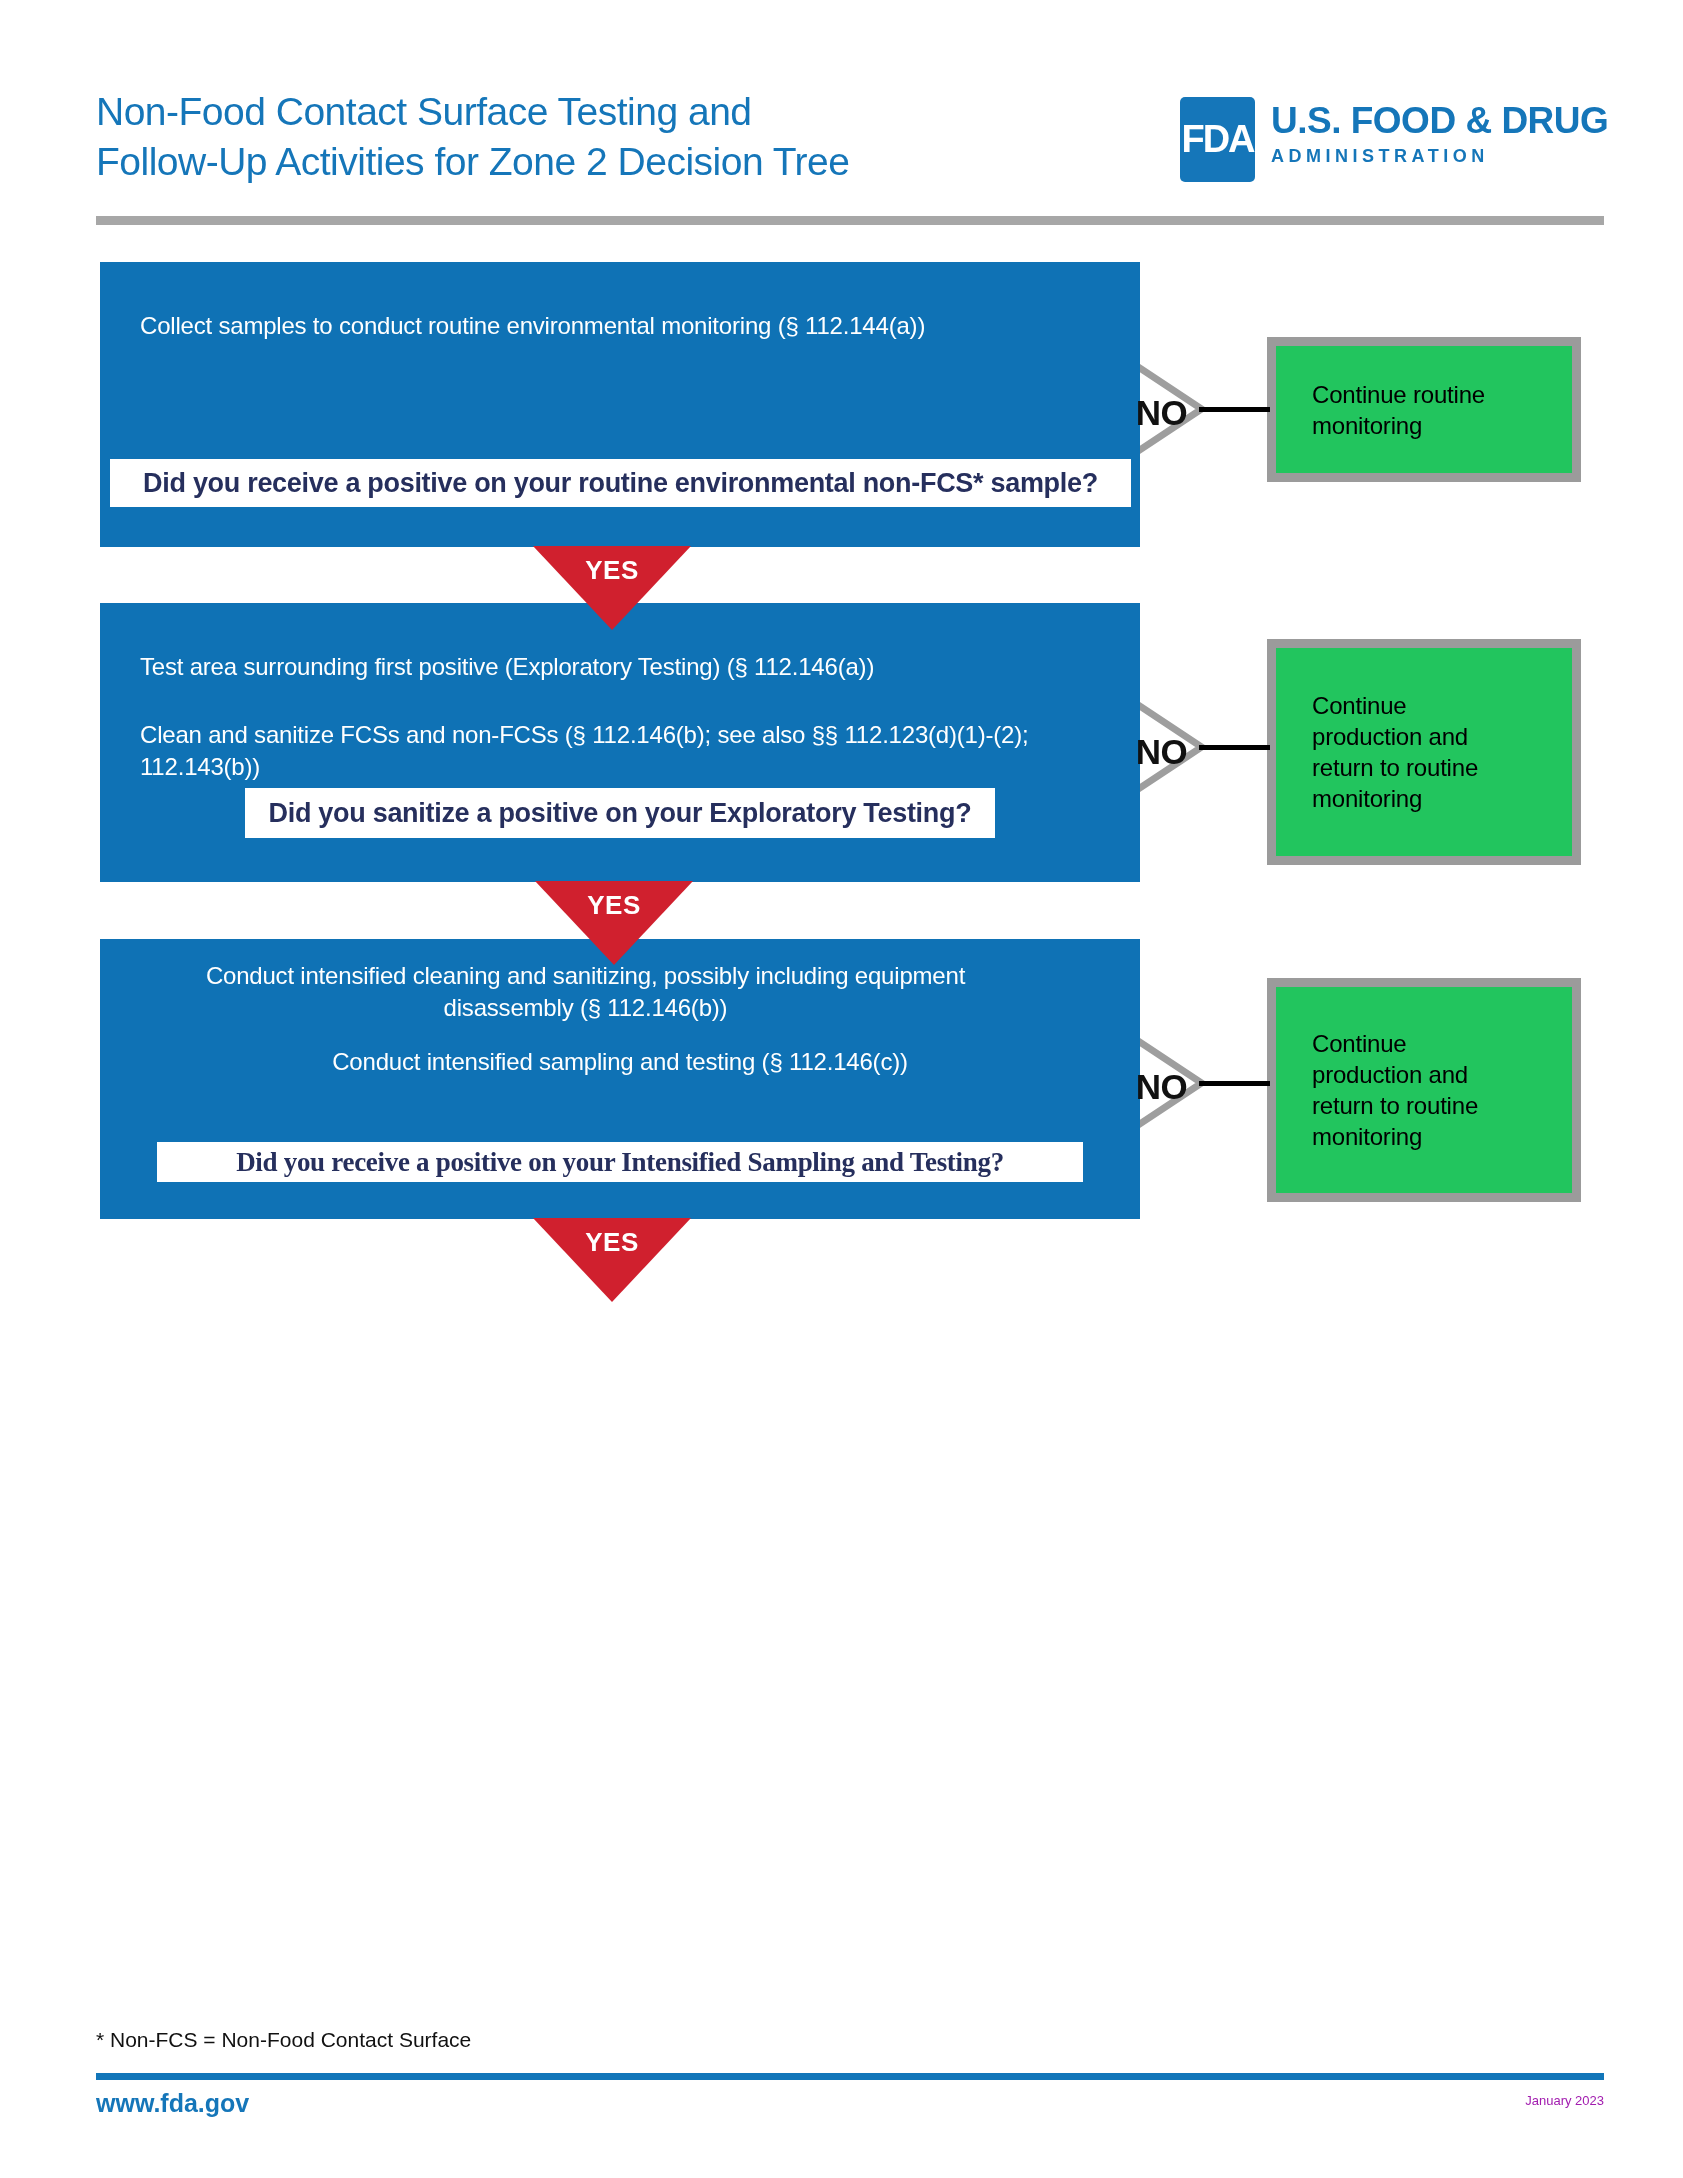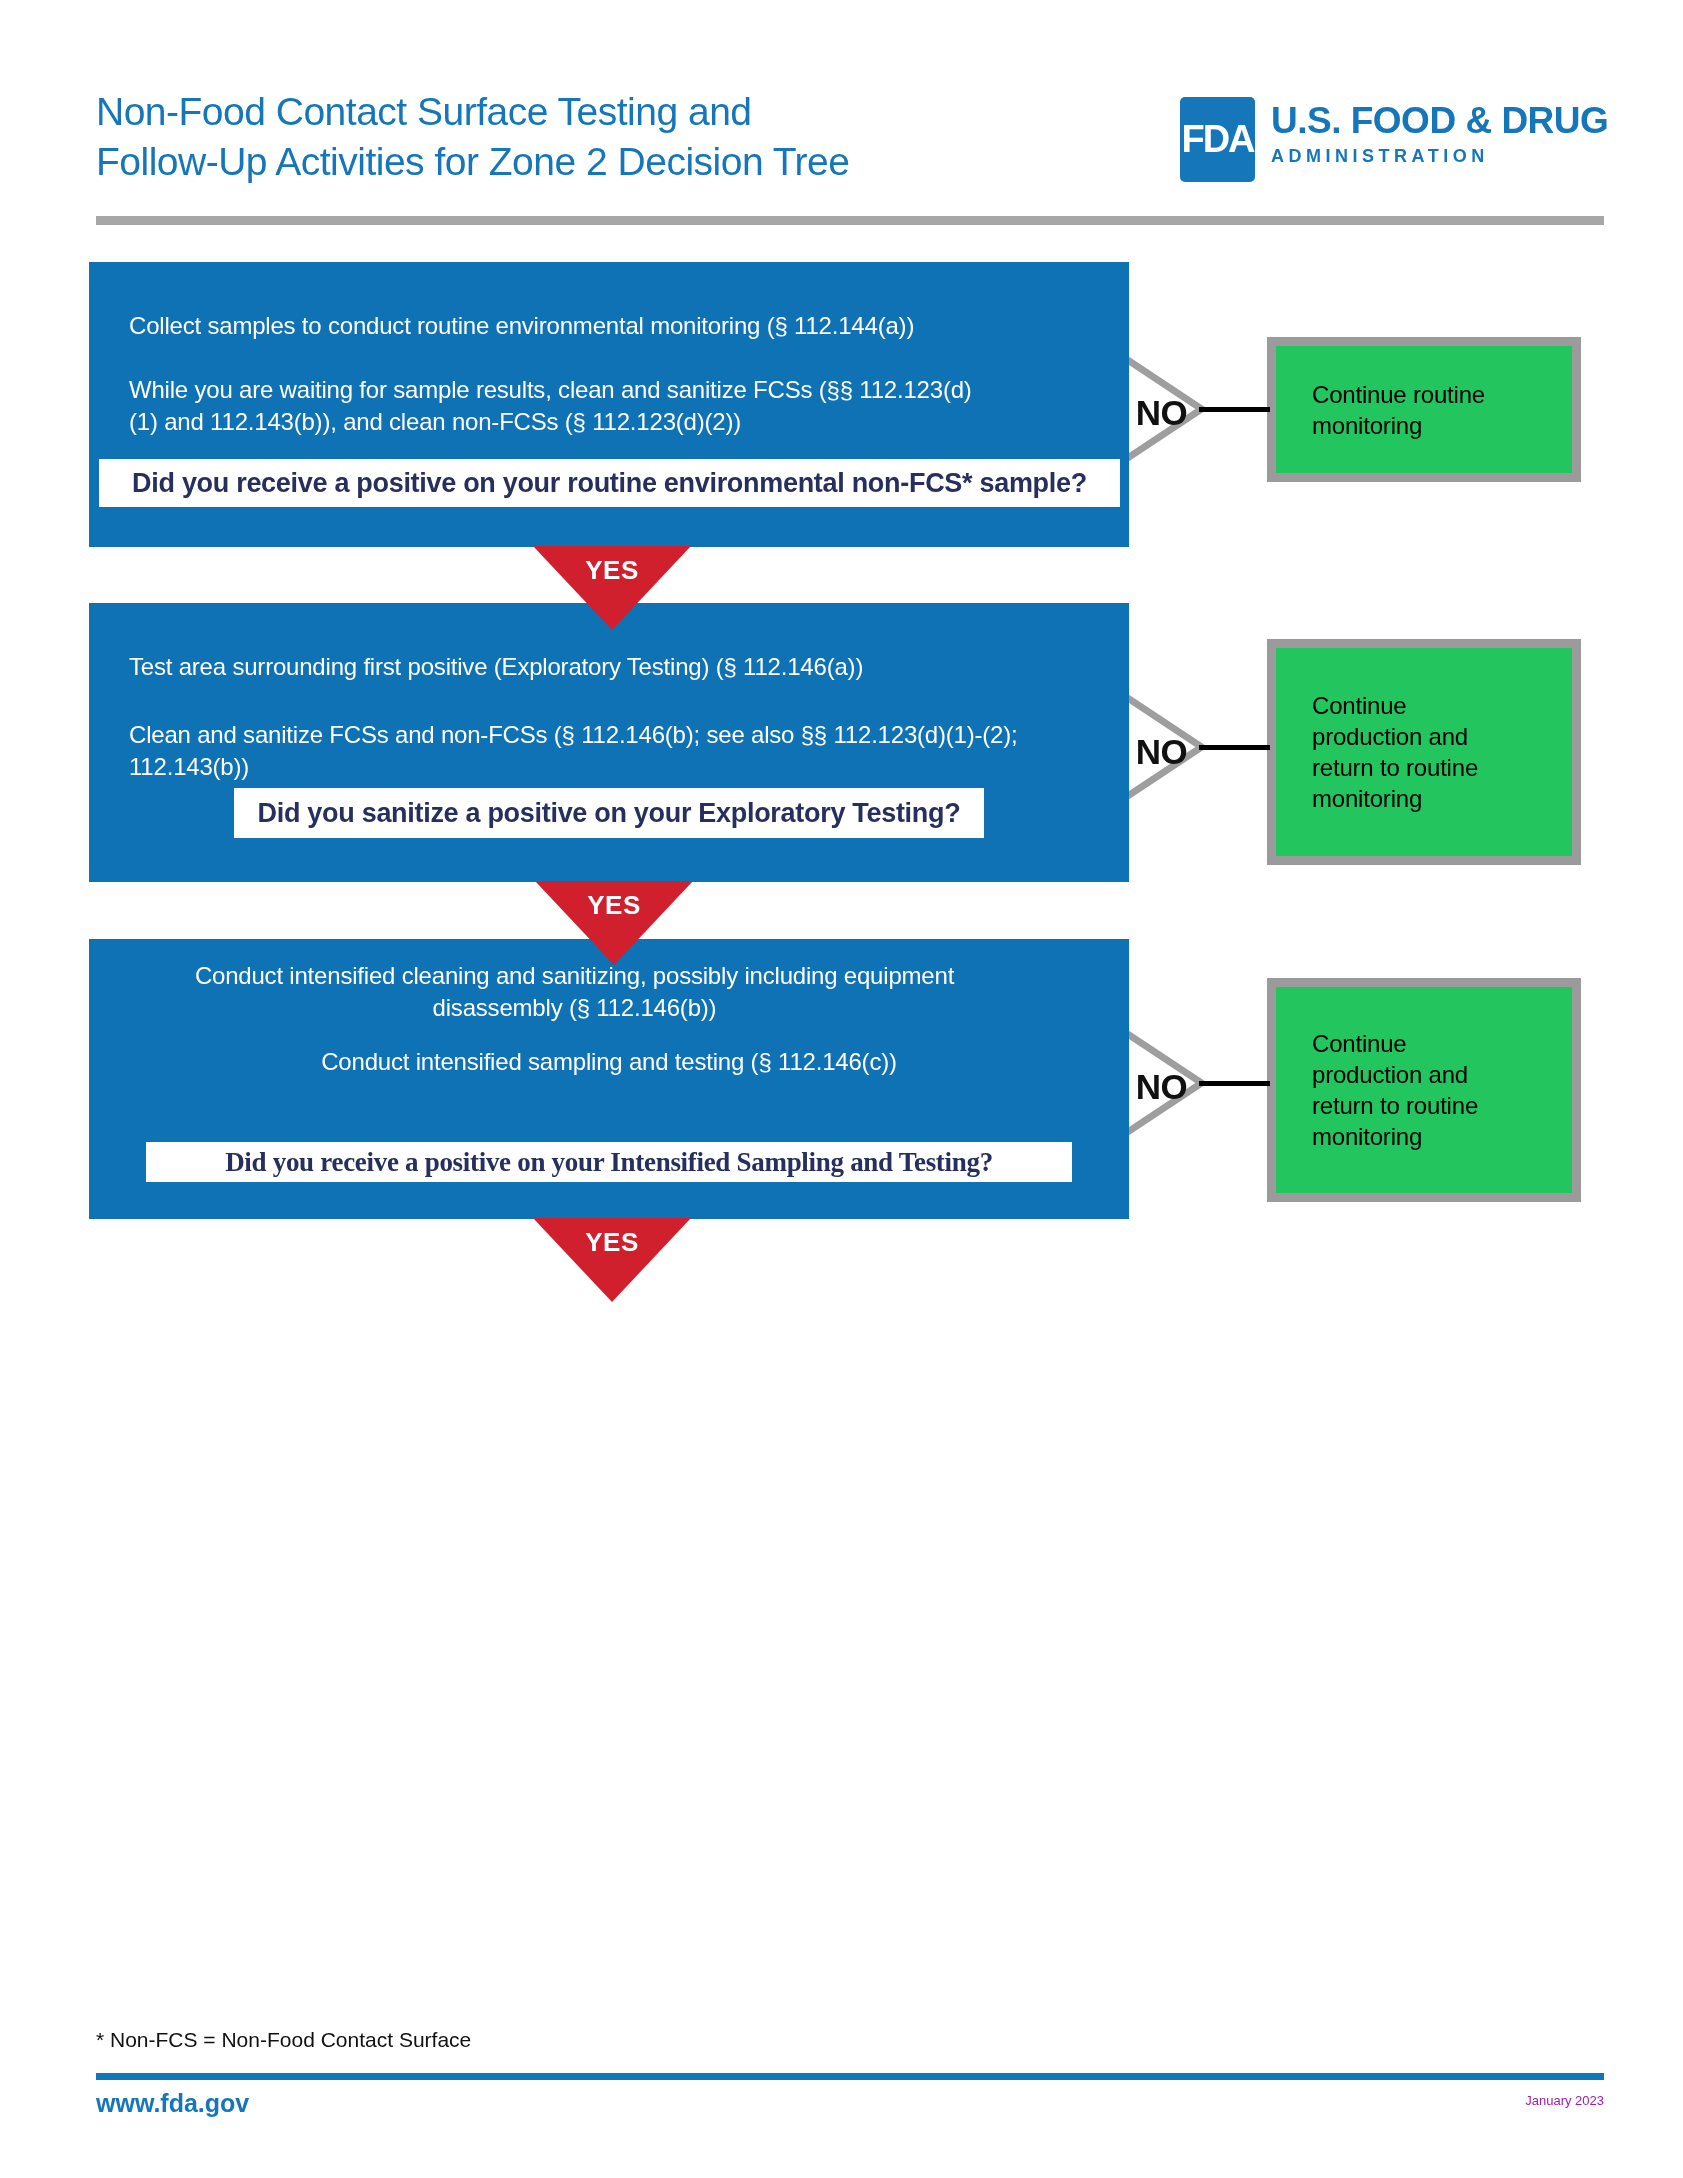--- a/index.html
+++ b/index.html
@@ -21,21 +21,21 @@
     display:flex; align-items:center; justify-content:center;
     color:#ffffff; font-weight:bold; font-size:38px; letter-spacing:-2px;
   }
   .logo-text { position:absolute; left:1271px; top:101px; color:#1576B9; }
   .logo-text .l1 { font-size:37px; font-weight:bold; letter-spacing:-0.5px; line-height:40px; }
   .logo-text .l2 { font-size:18px; font-weight:bold; letter-spacing:4.5px; margin-top:5px; }
   .divider { position:absolute; left:96px; top:216px; width:1508px; height:9px; background:#A7A7A7; }
 
   
   .step {
-    position:absolute; left:89px; width:1040px; background:#0F72B5;
+    position:absolute; left:100px; width:1040px; background:#0F72B5;
     color:#ffffff; z-index:2; padding-left:40px; padding-right:40px;
   }
   .step p { font-size:24px; line-height:32px; letter-spacing:-0.2px; }
   .s1 { top:262px; height:285px; padding-top:48px; }
   .s2 { top:603px; height:279px; padding-top:48px; }
   .s3 { top:939px; height:280px; padding-top:21px;text-align:center; }
   .s4 { top:1274px; height:153px; padding-top:46px; }
   .s1 .p2 { margin-top:32px; max-width:851px; }
   .s2 .p2 { margin-top:36px; max-width:891px; }
   .s3 .p1 { max-width:891px; }
@@ -103,21 +103,20 @@
     <span>FDA</span>
   </div>
   <div class="logo-text">
     <div class="l1">U.S. FOOD &amp; DRUG</div>
     <div class="l2">ADMINISTRATION</div>
   </div>
   <div class="divider"></div>
 
   <div class="step s1">
     <p class="p1">Collect samples to conduct routine environmental monitoring (§ 112.144(a))</p>
-    <p class="p2">While you are waiting for sample results, clean and sanitize FCSs (§§ 112.123(d)(1) and 112.143(b)), and clean non-FCSs (§ 112.123(d)(2))</p>
     <div class="qbar qbar1">Did you receive a positive on your routine environmental non-FCS* sample?</div>
   </div>
 
   <div class="step s2">
     <p class="p1">Test area surrounding first positive (Exploratory Testing) (§ 112.146(a))</p>
     <p class="p2">Clean and sanitize FCSs and non-FCSs (§ 112.146(b); see also §§ 112.123(d)(1)-(2); 112.143(b))</p>
     <div class="qbar qbar2">Did you sanitize a positive on your Exploratory Testing?</div>
   </div>
 
   <div class="step s3">

